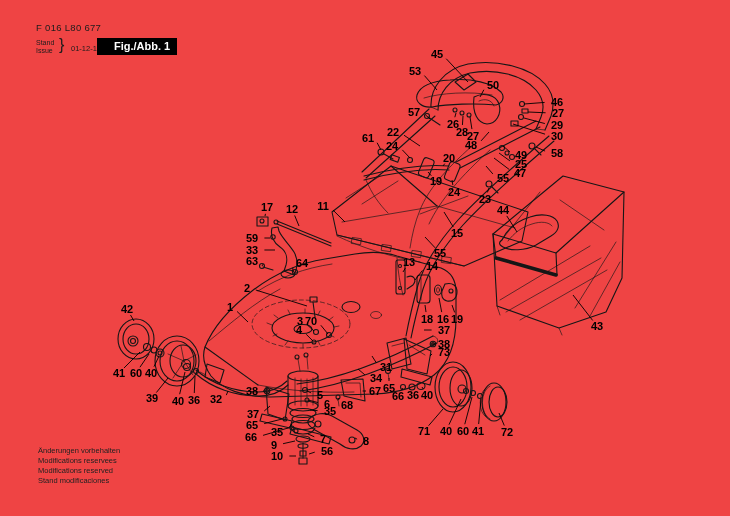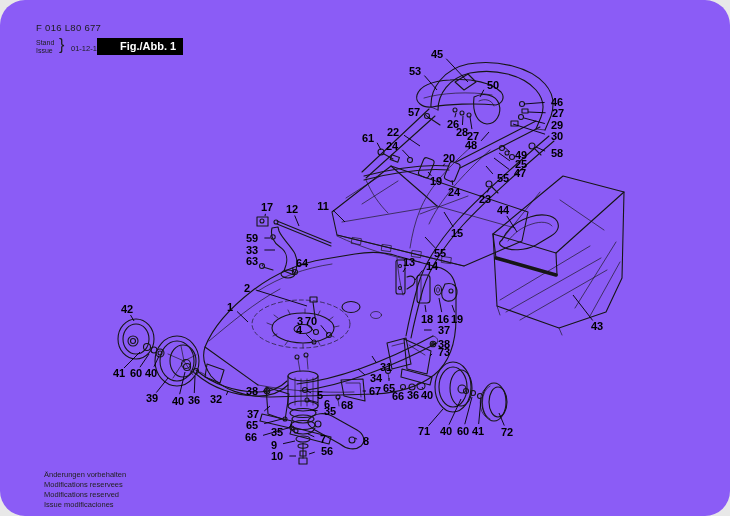--- a/index.html
+++ b/index.html
@@ -1,26 +1,26 @@
 <!DOCTYPE html>
 <html><head>
 <meta charset="utf-8">
 <style>
   html,body{margin:0;padding:0;background:#e8e8e8;}
-  #stage{position:relative;width:730px;height:516px;background:#8b5cf6;overflow:hidden;
-         font-family:"Liberation Sans", sans-serif;border-radius:25px;}
+  #stage{position:relative;width:730px;height:516px;background:#ef4444;overflow:hidden;
+         font-family:"Liberation Sans", sans-serif;}
   
   .hdr-code{position:absolute;left:36px;top:22px;font-size:9.5px;color:#1c1c1c;letter-spacing:.3px;}
   .hdr-stand{position:absolute;left:36px;top:39px;font-size:7px;line-height:8px;color:#1c1c1c;}
   .hdr-brace{position:absolute;left:59px;top:36px;font-size:16px;color:#1c1c1c;font-weight:400;}
   .hdr-date{position:absolute;left:71px;top:44px;font-size:7.5px;color:#1c1c1c;}
   .fig-box{position:absolute;left:97px;top:38px;background:#000;color:#fff;
-           font-size:11px;font-weight:bold;padding:2px 7px 3px 23px;}
+           font-size:11px;font-weight:bold;padding:2px 7px 3px 17px;}
   
-  .footer{position:absolute;left:44px;top:446px;font-size:7.5px;line-height:10px;color:#222;margin-top:24px;}
+  .footer{position:absolute;left:38px;top:446px;font-size:7.5px;line-height:10px;color:#222;}
   
   svg{position:absolute;left:0;top:0;}
   svg *{vector-effect:none;}
   .ln path,.ln ellipse,.ln circle,.ln line,.ln rect,.ln polyline,.ln polygon{
       stroke:#161616;stroke-width:1.1;fill:none;stroke-linecap:round;stroke-linejoin:round;}
   .fw{fill:#ffffff;}
   .thin{stroke-width:.65 !important;}
   .thick{stroke-width:3.6 !important;}
   .callout-text{font-family:"Liberation Sans",sans-serif;font-size:11px;font-weight:bold;fill:#000;}
   .leader{stroke:#000;stroke-width:.9;}
@@ -597,15 +597,15 @@
           <line x1="504.2836009995931" y1="425.54855237403353" x2="499" y2="413" class="leader"></line>
           <text x="507" y="436" text-anchor="middle" class="callout-text">72</text>
         </g>
       </g>
   </svg>
 
   <div class="footer">
     <div>Änderungen vorbehalten</div>
     <div>Modifications reservees</div>
     <div>Modifications reserved</div>
-    <div>Issue modificaciones</div>
+    <div>Stand modificaciones</div>
   </div>
 </div>
 
 </body></html>

